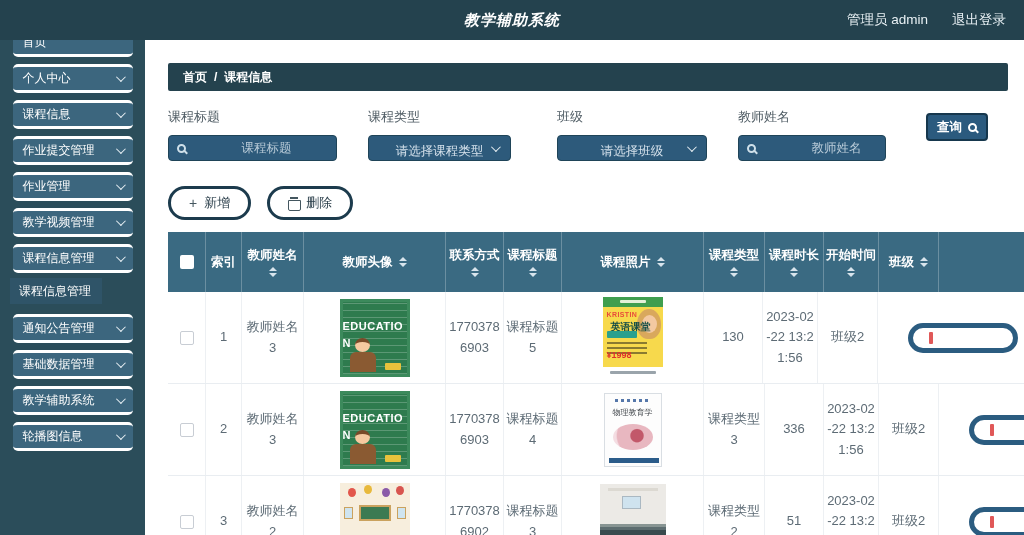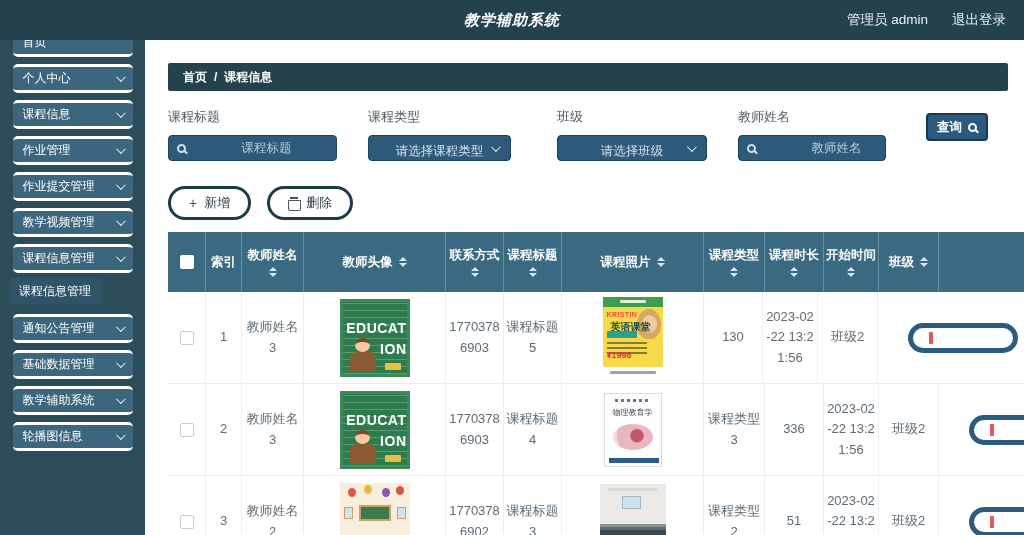--- a/index.html
+++ b/index.html
@@ -108,22 +108,22 @@
     cursor:pointer; }
   .op-red { width:4px; height:12px; background:#e05858; border-radius:1px;
     margin-left:16px; }
 
   
   .img { position:relative; overflow:hidden; flex:none; }
   
   .img-education { width:70px; height:78px; background:#2e7b4e; border:3px solid #3c8a5c;
     background-image:repeating-linear-gradient(0deg, rgba(255,255,255,.22) 0 1px,
       transparent 1px 7px); }
-  .edu-text { position:absolute; left:0; right:0; top:16px; text-align:right;
-    color:#fff; font-size:14px; font-weight:bold; letter-spacing:.5px; }
+  .edu-text { position:absolute; left:0; right:0; top:16px; text-align:left;
+    color:#fff; font-size:11px; font-weight:bold; letter-spacing:.5px; }
   .edu-head { position:absolute; left:12px; bottom:22px; width:15px; height:14px;
     background:#f6c9a0; border-radius:50%; border-top:4px solid #7a4a28; }
   .edu-body { position:absolute; left:7px; bottom:2px; width:26px; height:20px;
     background:#8a5a32; border-radius:6px 6px 0 0; }
   .edu-book { position:absolute; right:6px; bottom:4px; width:16px; height:7px;
     background:#e8c23c; border-radius:1px; }
   
   .img-kidclass { width:70px; height:78px; background:#f7eedd; }
   .kid-balloon { position:absolute; width:8px; height:9px; border-radius:50%; top:5px; }
   .kid-board { position:absolute; left:19px; top:22px; width:32px; height:16px;
@@ -191,25 +191,25 @@
     </div>
     <div class="side-item">
       <span class="lbl">个人中心</span>
       <span class="chev"></span>
     </div>
     <div class="side-item">
       <span class="lbl">课程信息</span>
       <span class="chev"></span>
     </div>
     <div class="side-item">
+      <span class="lbl">作业提交管理</span>
+      <span class="chev"></span>
+    </div>
+    <div class="side-item">
       <span class="lbl">作业管理</span>
-      <span class="chev"></span>
-    </div>
-    <div class="side-item">
-      <span class="lbl">作业提交管理</span>
       <span class="chev"></span>
     </div>
     <div class="side-item">
       <span class="lbl">教学视频管理</span>
       <span class="chev"></span>
     </div>
     <div class="side-item">
       <span class="lbl">课程信息管理</span>
       <span class="chev"></span>
     </div>

